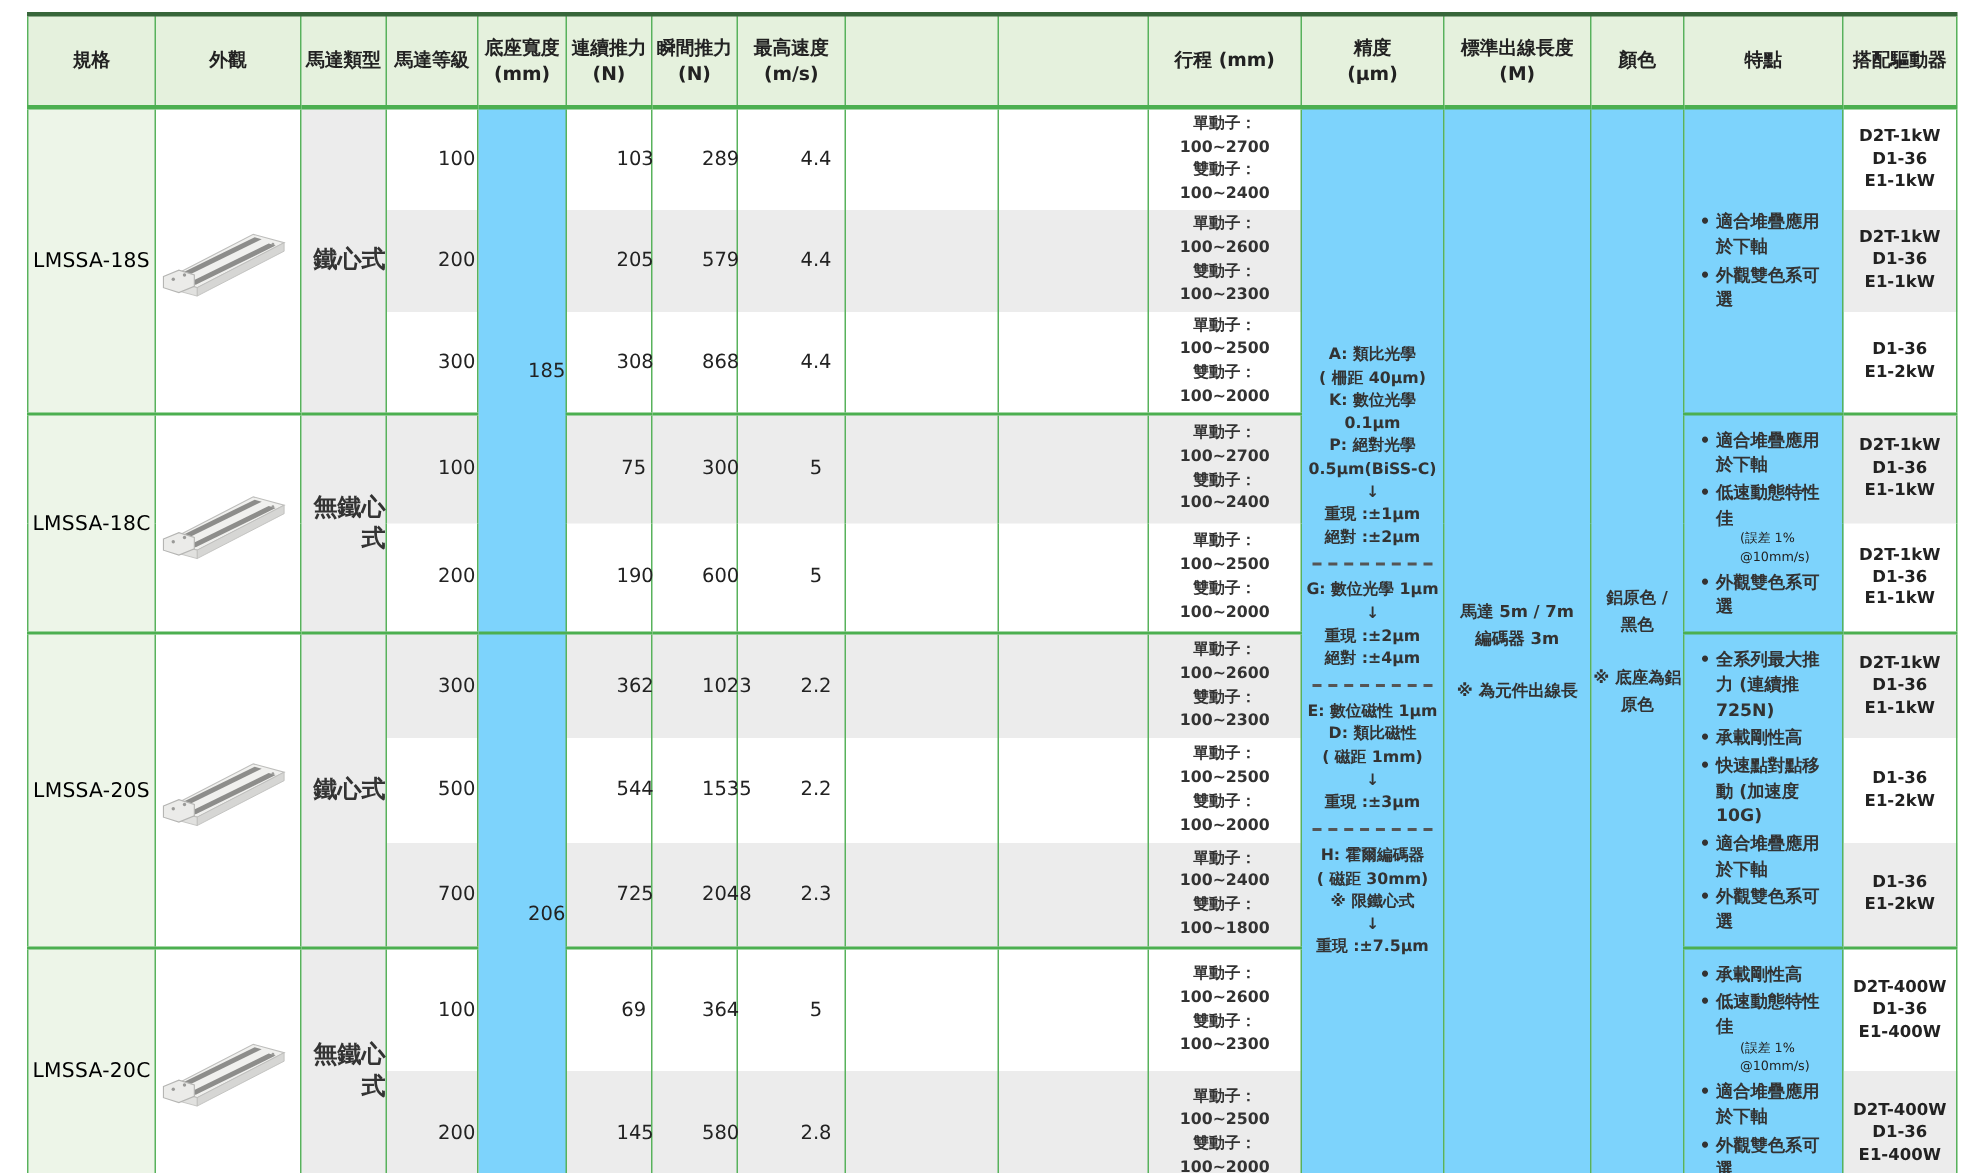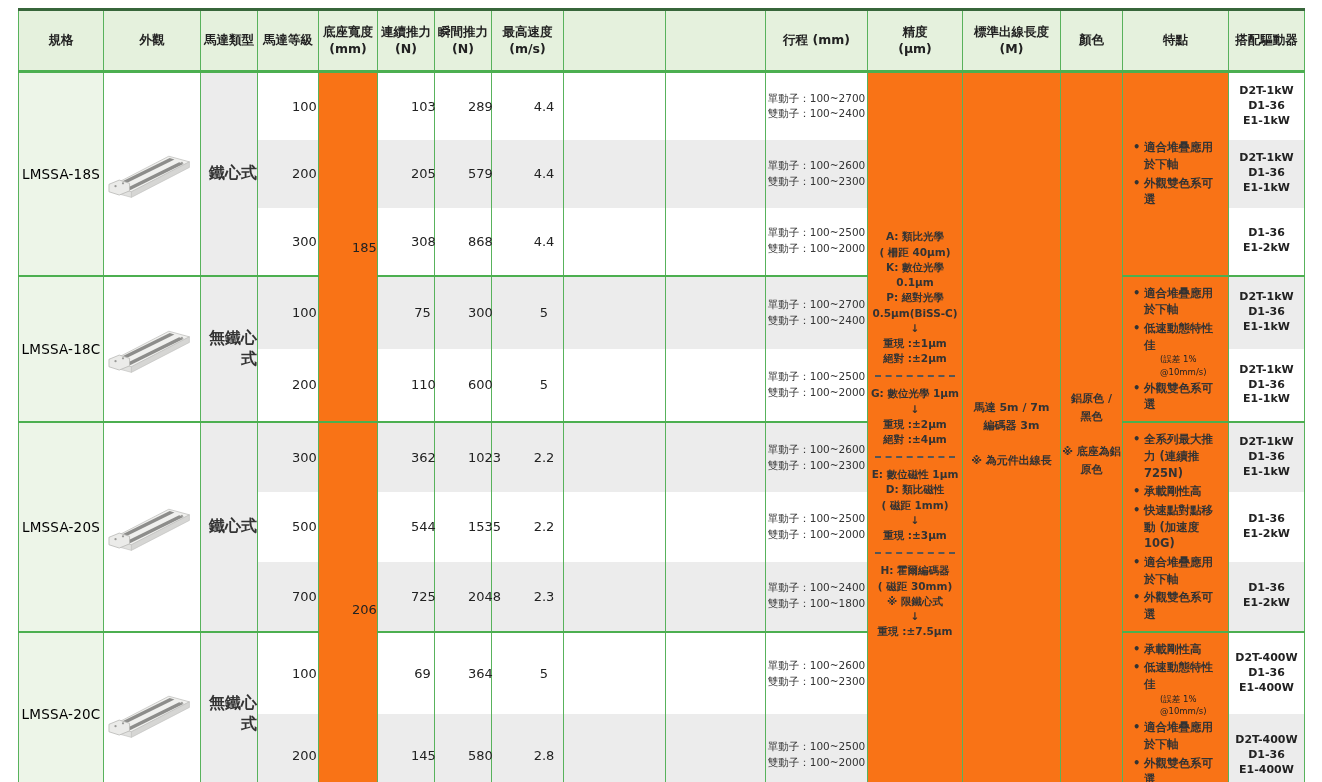--- a/index.html
+++ b/index.html
@@ -15,23 +15,23 @@
     border-bottom:3px solid #4caf50; white-space:pre-line; line-height:1.3;
     text-align:center; vertical-align:middle; }
   tbody td { border-left:1px solid #58b25c; border-right:1px solid #58b25c;
     vertical-align:middle; text-align:center; height:68px; }
   tr.gs > td { border-top:2px solid #4caf50; }
   tr.shade > td.rc { background:#ececec; }
 
   td.spec  { background:#edf5e8; font-size:13.5px; color:#000000; letter-spacing:.2px; }
   td.appear{ background:#ffffff; }
   td.mtype { background:#ececec; font-size:16px; font-weight:bold;text-align:right; }
-  td.gray  { background:#f97316; }
+  td.gray  { background:#7dd3fc; }
   td.num   { font-size:13px; color:#222;padding-left:33px; }
-  td.stroke{ font-size:10.5px; font-weight:normal; white-space:pre-line; line-height:1.5; text-align:center; }
+  td.stroke{ font-size:10.5px; font-weight:bold; white-space:pre-line; line-height:1.5; text-align:center; }
   td.drv   { font-size:11px; white-space:pre-line; line-height:1.35; color:#222;font-weight:bold; }
   td.acc   { font-size:10.5px; font-weight:bold; vertical-align:middle; }
   td.acc .sec { white-space:pre-line; line-height:1.45; padding:4px 2px; }
   td.acc .dash { border-top:2px dashed #555; margin:5px 7px; }
   td.cable, td.colorcell { font-size:11px; font-weight:bold; white-space:pre-line; line-height:1.6; }
   td.feat  { text-align:left; padding:6px 4px 6px 10px; }
   td.feat ul { list-style:none; }
   td.feat li { position:relative; padding-left:11px; font-size:11.5px; font-weight:bold;
     line-height:1.45; margin:2px 0; }
   td.feat li::before { content:"•"; position:absolute; left:0; top:0; }
@@ -216,21 +216,21 @@
           <li><span>低速動態特性佳</span><span class="note">(誤差 1% @10mm/s)</span></li>
           <li><span>外觀雙色系可選</span></li>
         </ul>
       </td>
       <td class="drv rc">D2T-1kW
 D1-36
 E1-1kW</td>
     </tr>
     <tr>
       <td class="num rc">200</td>
-      <td class="num rc">110</td>
+      <td class="num rc">190</td>
       <td class="num rc">600</td>
       <td class="num rc">5</td>
       <td class="rc"></td>
       <td class="rc"></td>
       <td class="stroke rc">單動子：100~2500
 雙動子：100~2000</td>
       <td class="drv rc">D2T-1kW
 D1-36
 E1-1kW</td>
     </tr>

